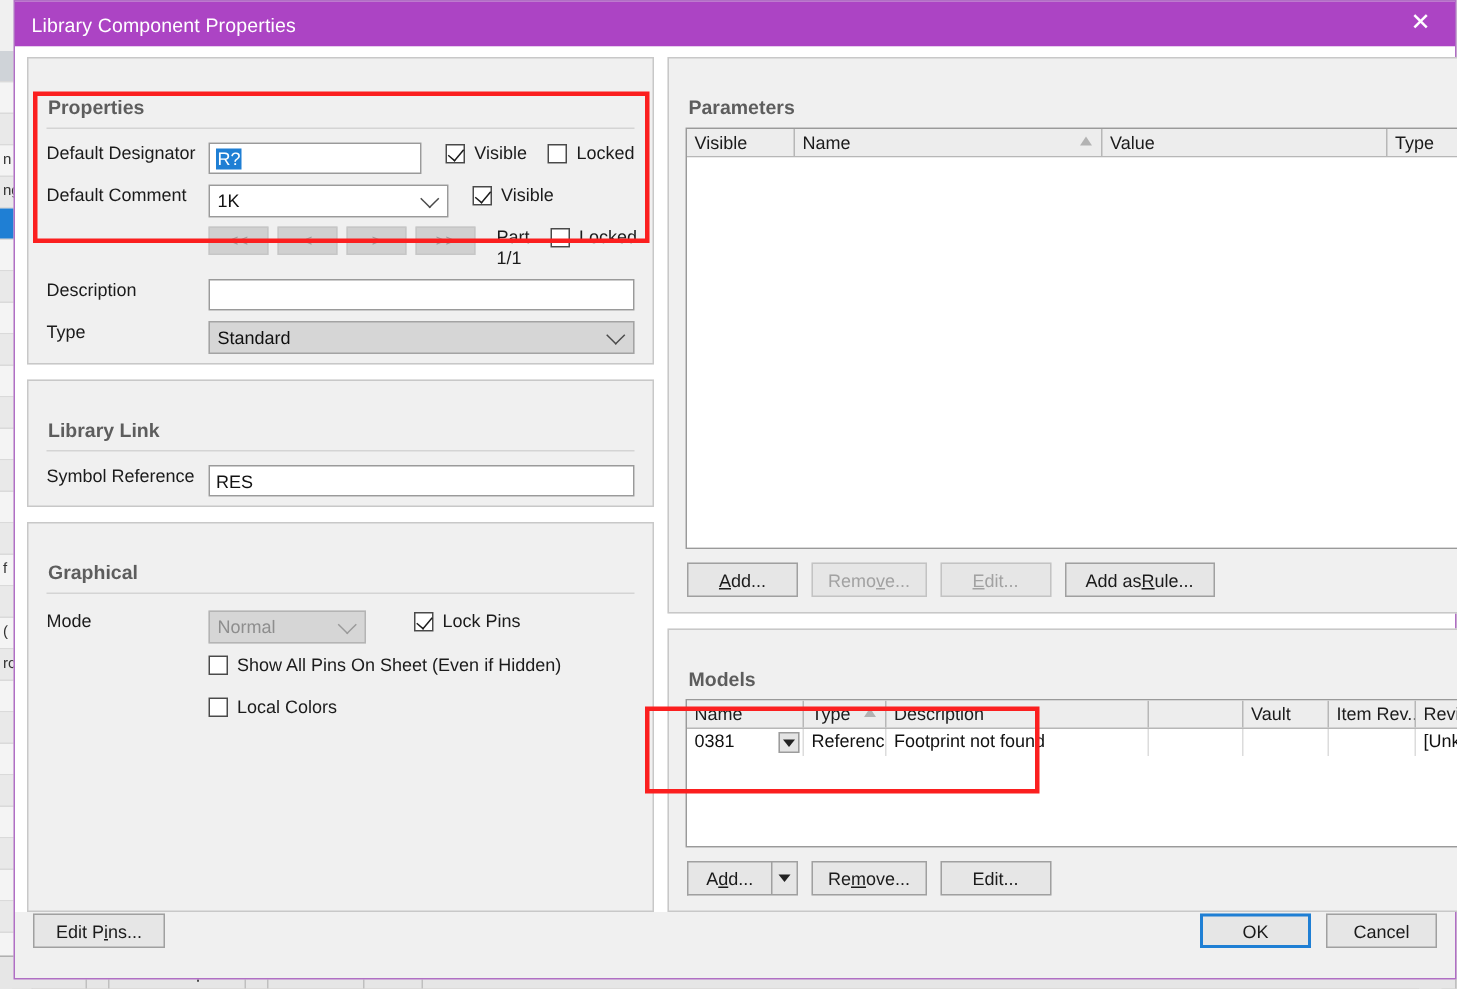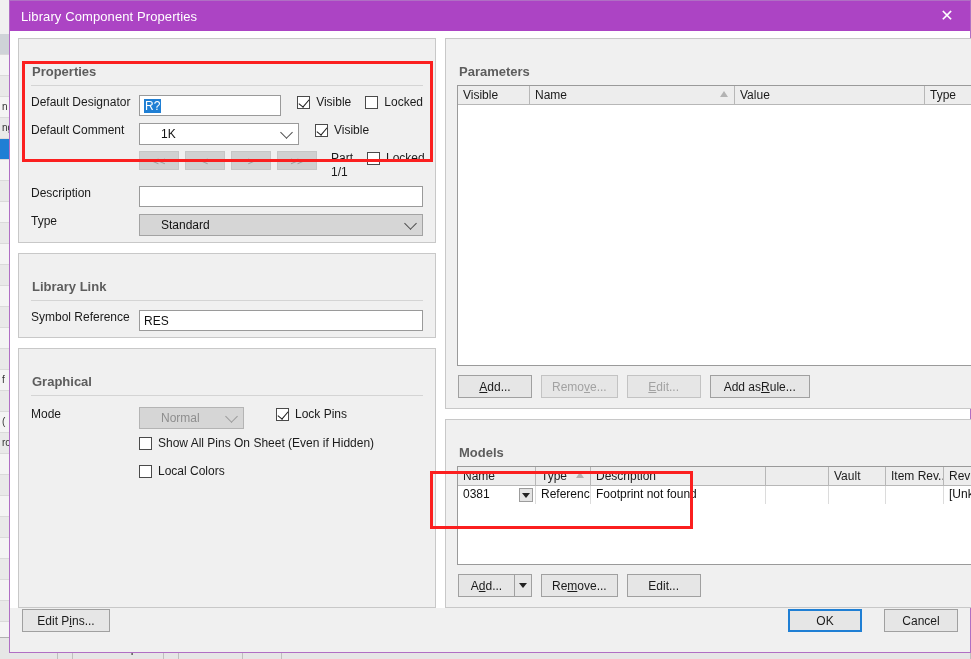--- a/index.html
+++ b/index.html
@@ -149,21 +149,21 @@
     padding: 0 4px; color: #111;
     outline: none;
   }
   .sel-text {
     background: #1f7fd4; color: #fff;
     padding: 0 1px;
   }
   .combo {
     height: 22px; border: 1px solid #9a9a9a; background: #fff;
     display: flex; align-items: center;
-    padding-left: 21px; font-size: 12px; color: #111;
+    padding-left: 5px; font-size: 12px; color: #111;
     position: relative;
   }
   .combo .chev {
     position: absolute; right: 7px; top: 50%;
     width: 9px; height: 9px; margin-top: -6px;
     border-right: 1.6px solid #4a4a4a; border-bottom: 1.6px solid #4a4a4a;
     transform: rotate(45deg);
   }
   .combo.grey { background: #d6d6d6; border-color: #b4b4b4; color: #8e8e8e; }
   .combo.grey .chev { border-color: #9a9a9a; }
@@ -263,21 +263,21 @@
 
   
   #footer {
     height: 44px; flex: none;
     background: #f0f0f0;
     display: flex; align-items: flex-start;
     padding: 0 12px;
     position: relative;
     border-top: 1px solid #f0f0f0;
   }
-  #footer .right { margin-left: auto; display: flex; gap: 22px; }
+  #footer .right { margin-left: auto; display: flex; gap: 10px; }
 
   
   .annot {
     position: absolute;
     border: 3px solid #fb1f1f;
     pointer-events: none;
     z-index: 40;
   }
 </style>
 </head>

